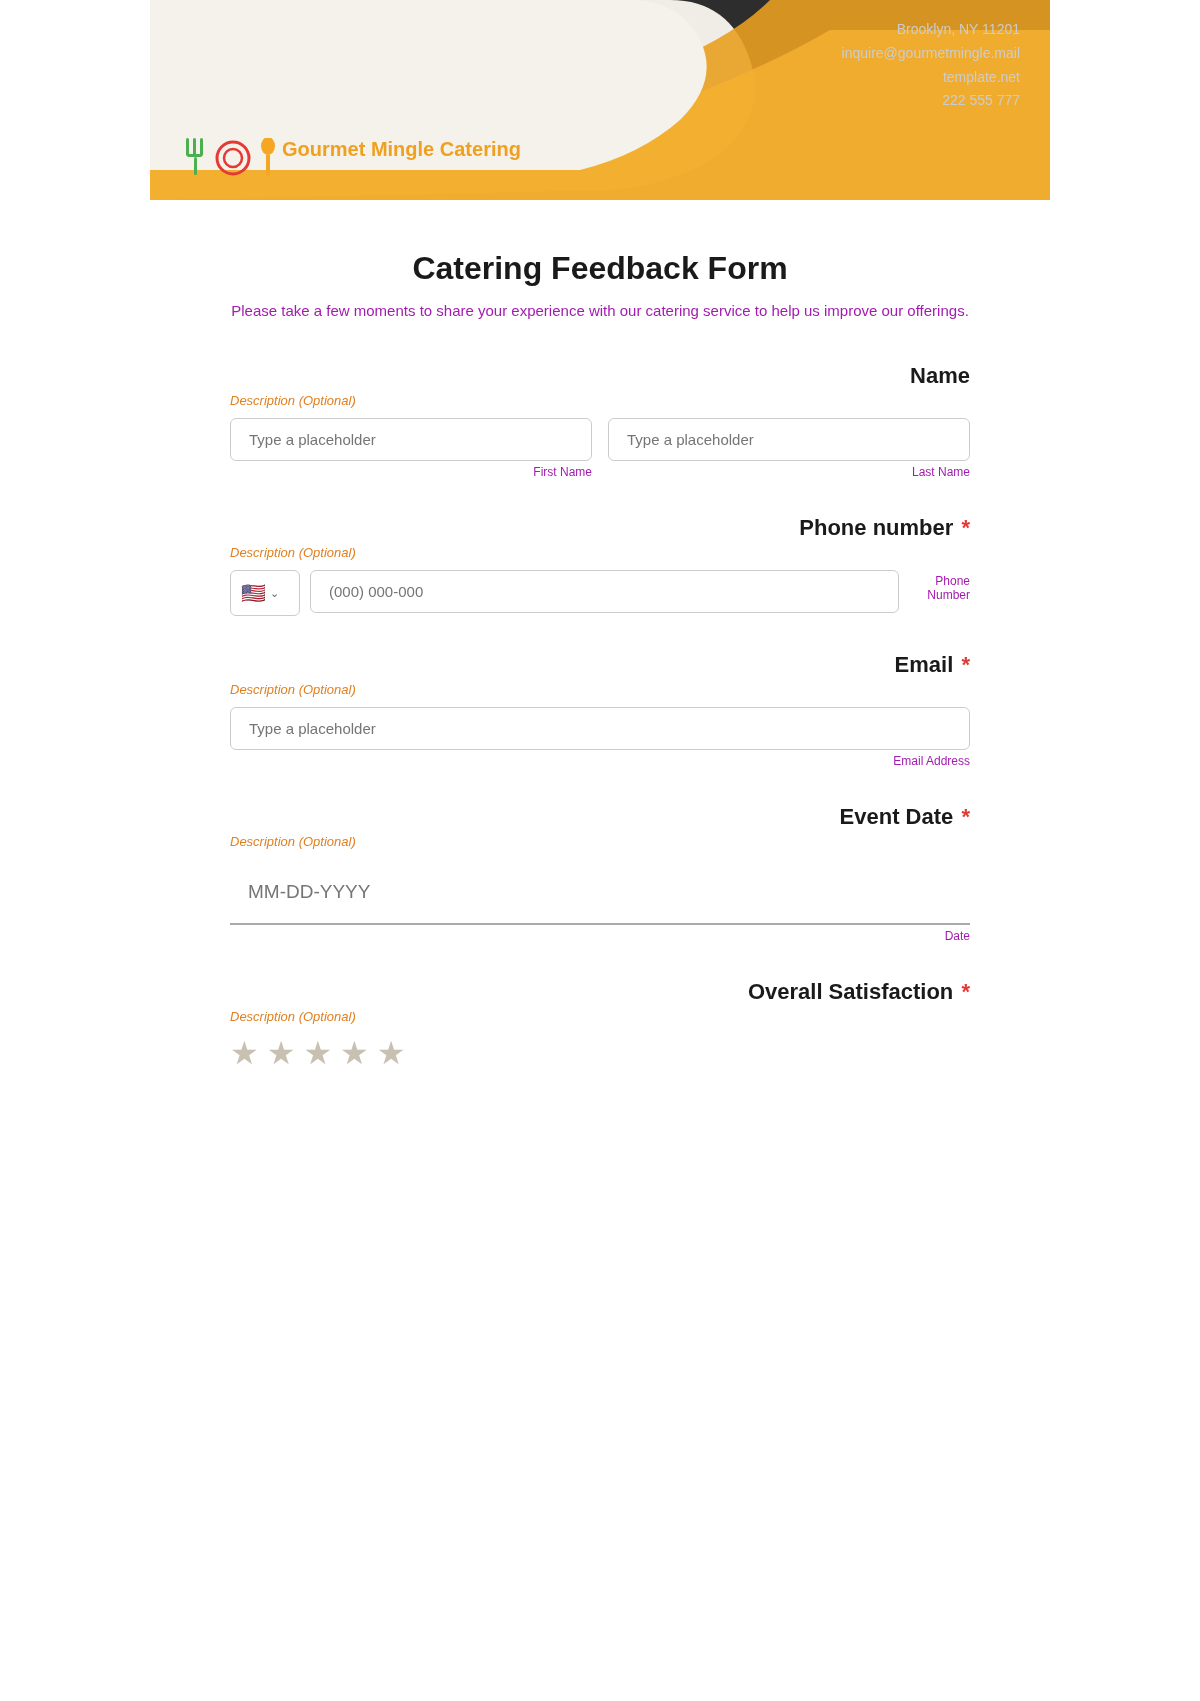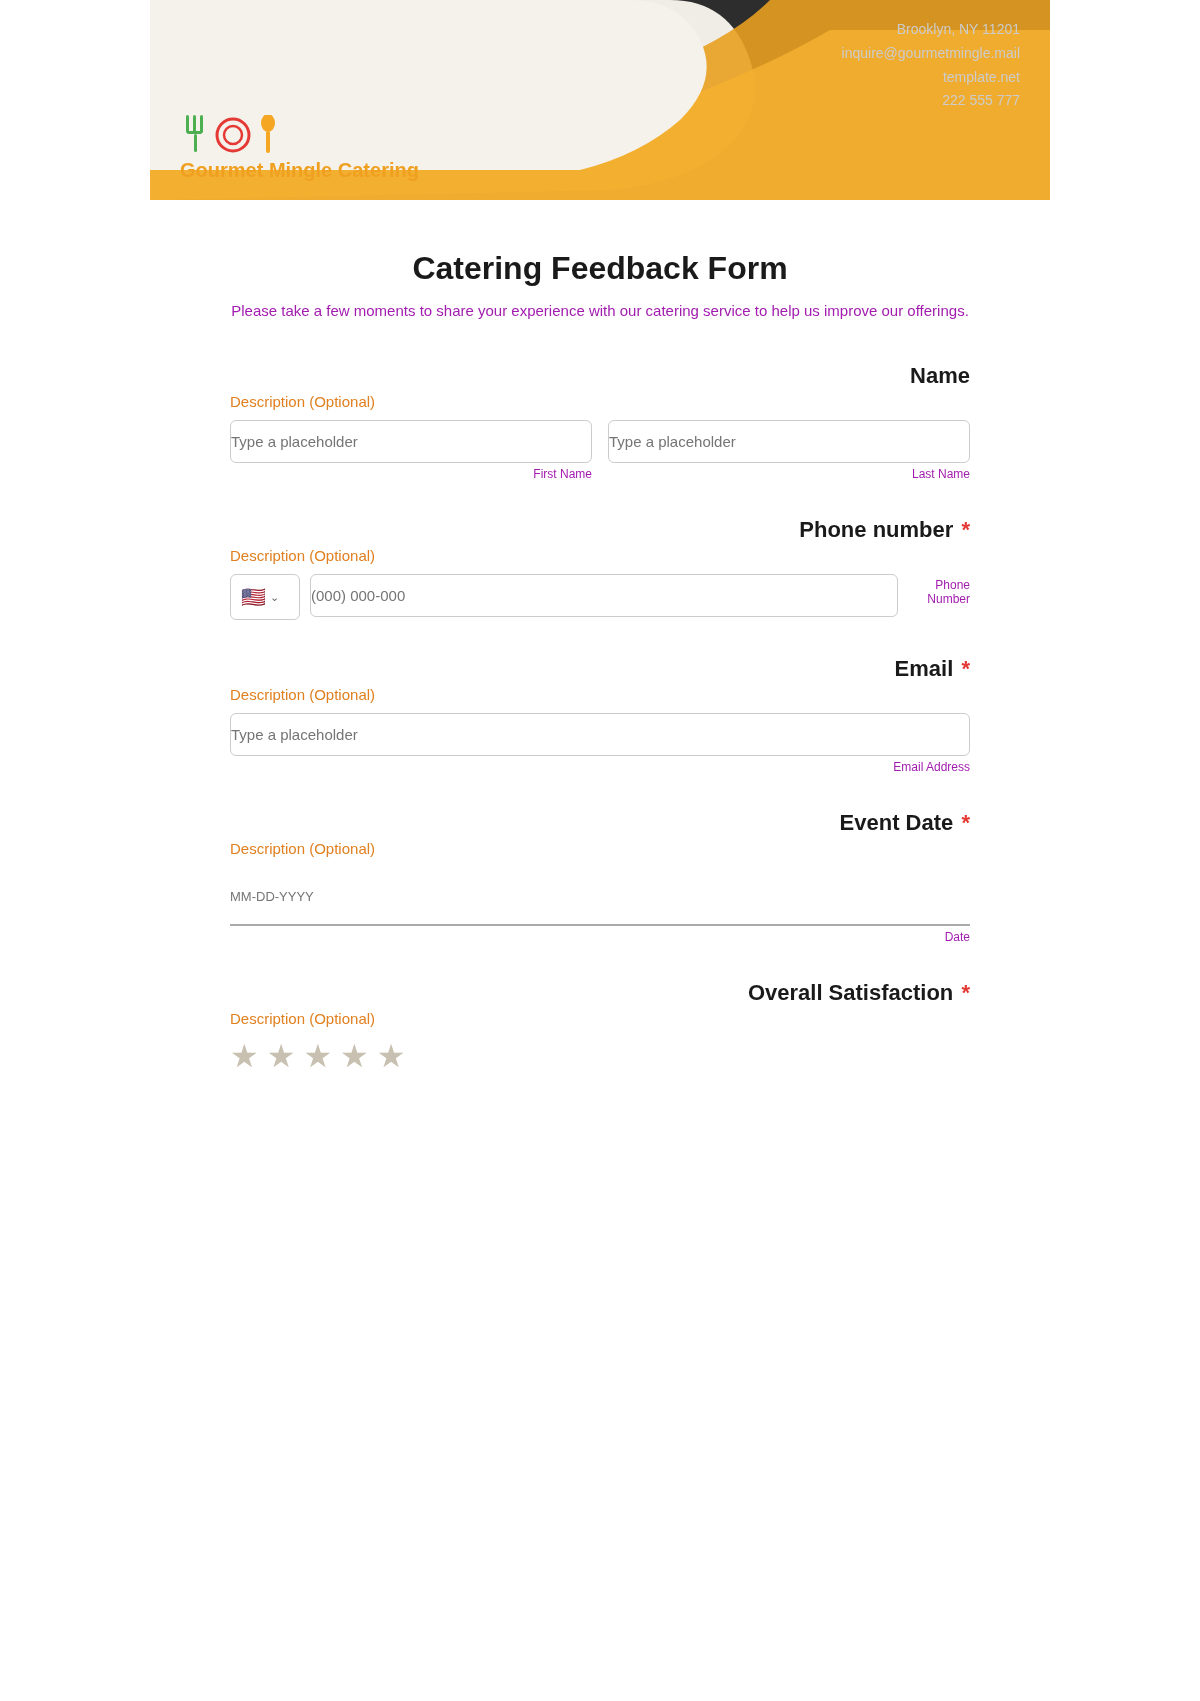--- a/index.html
+++ b/index.html
@@ -24,21 +24,21 @@
       position: absolute;
       top: 0; left: 0;
       width: 100%; height: 100%;
     }
 
     .logo-area {
       position: absolute;
       bottom: 18px;
       left: 30px;
       display: flex;
-      flex-direction: column;
+      flex-direction: row;
       align-items: flex-start;
       z-index: 10;
     }
 
     .logo-icon {
       display: flex;
       gap: 3px;
       margin-bottom: 4px;
     }
 
@@ -92,22 +92,23 @@
       margin-bottom: 4px;
       text-align: right;
     }
 
     .field-label .required {
       color: #e53935;
       margin-left: 2px;
     }
 
     .field-description {
-      font-size: 15px;
+      font-size: 13px;
       color: #e08020;
+      font-style: italic;
       margin-bottom: 10px;
     }
 
     .field-note {
       font-size: 12px;
       color: #a21caf;
       margin-top: 4px;
       text-align: right;
     }
 
@@ -120,21 +121,21 @@
       flex: 1;
       display: flex;
       flex-direction: column;
     }
 
     input[type="text"],
     input[type="email"],
     input[type="tel"] {
       border: 1px solid #ccc;
       border-radius: 6px;
-      padding: 12px 0;
+      padding: 12px 18px;
       font-size: 15px;
       color: #555;
       background: #fff;
       outline: none;
       width: 100%;
     }
 
     .phone-row {
       display: flex;
       gap: 10px;
@@ -171,21 +172,21 @@
 
     
     .date-field-wrap {
       border-bottom: 2px solid #aaa;
       padding: 10px 0 8px 0;
     }
 
     .date-field-wrap input {
       border: none;
       outline: none;
-      font-size: 13px;
+      font-size: 19px;
       color: #555;
       background: transparent;
       width: 100%;
     }
 
     
     .stars-row {
       display: flex;
       gap: 8px;
       margin-top: 4px;

